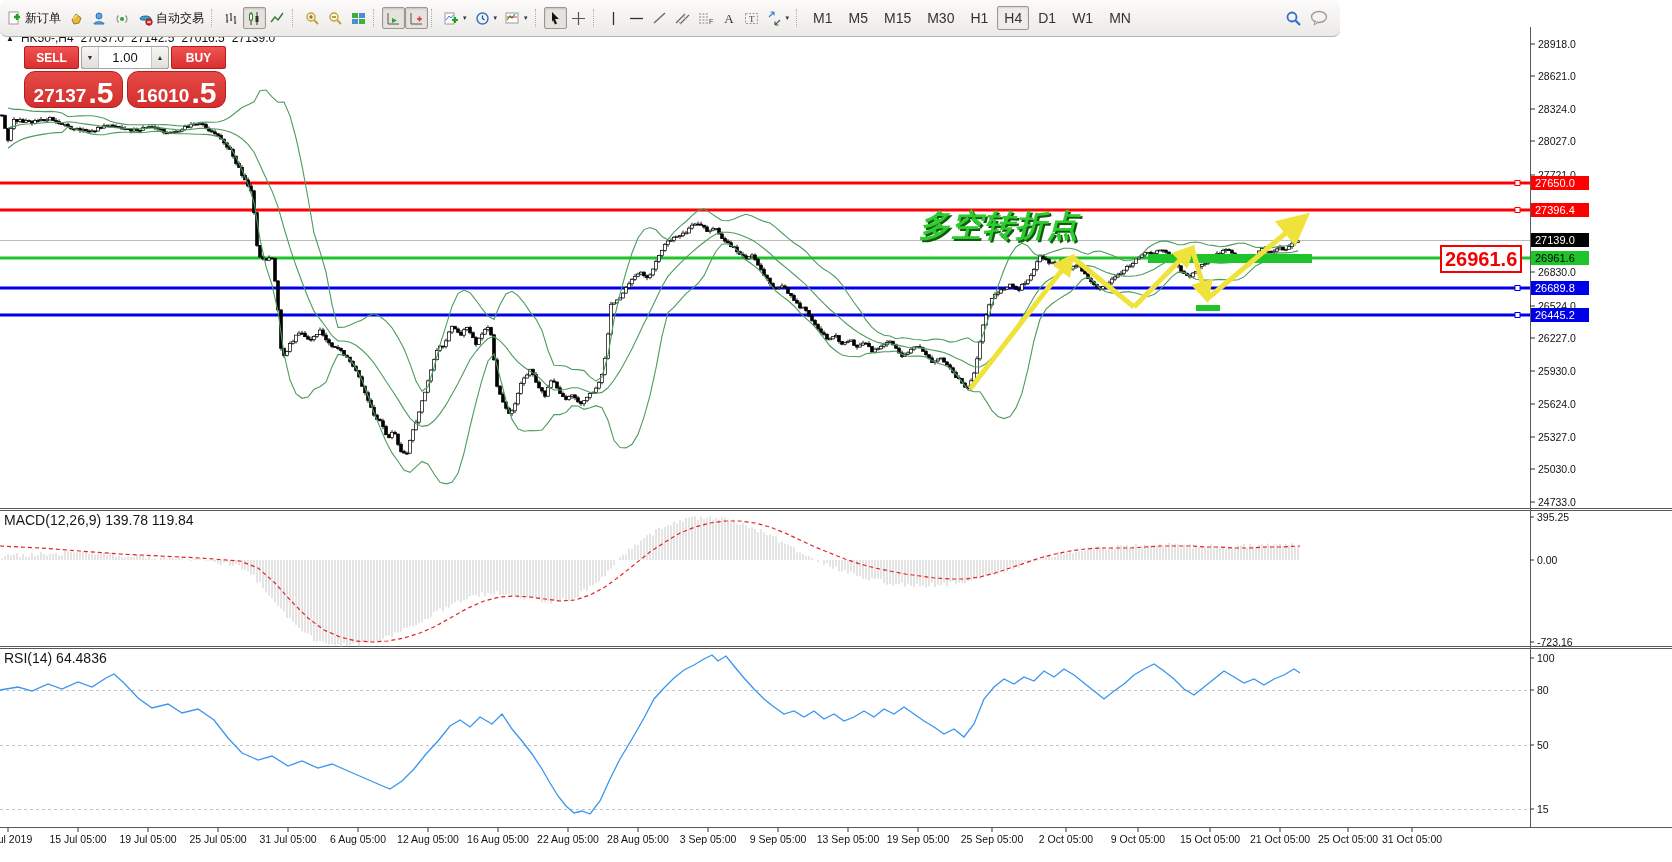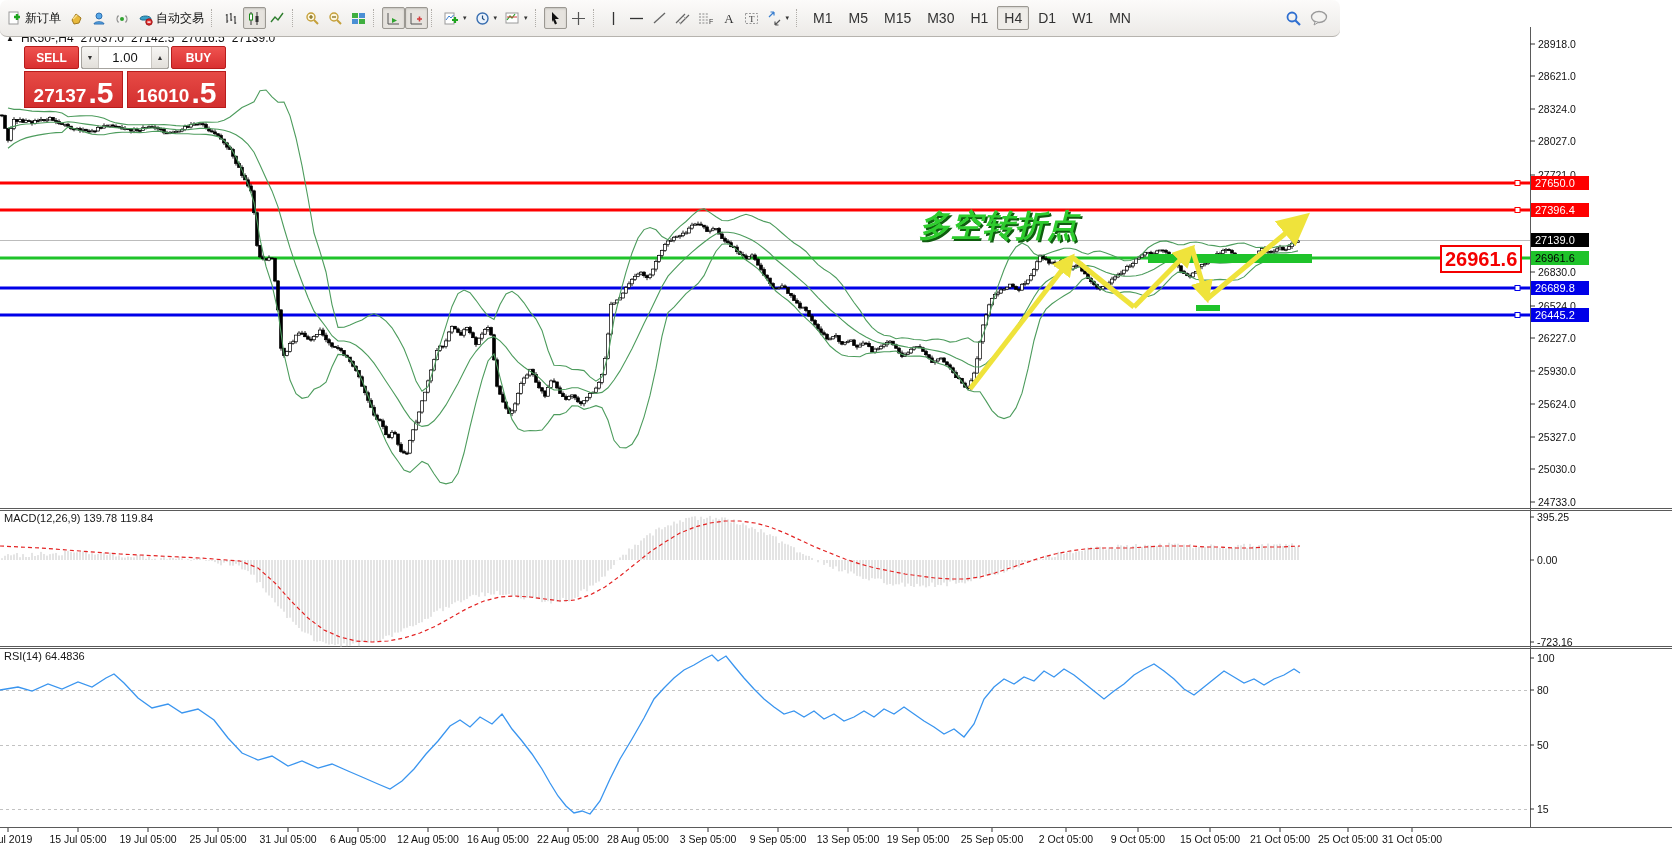--- a/index.html
+++ b/index.html
@@ -30,25 +30,25 @@
   .ock-top{display:flex;height:23px;gap:2px;}
   .ock-sell,.ock-buy{width:55px;background:linear-gradient(#ef5350,#d93030);border:1px solid #b71c1c;
     border-radius:2px;color:#fff;font-size:12px;font-weight:bold;font-family:"Liberation Sans",sans-serif;}
   .ock-vol{flex:1;display:flex;border:1px solid #a6a39e;background:#000000;border-radius:2px;overflow:hidden;}
   .vol-btn{width:17px;border:none;background:linear-gradient(#f7f6f4,#e2dfda);border-left:1px solid #c9c6c1;
     border-right:1px solid #c9c6c1;font-size:7px;color:#333;padding:0;}
   .vol-in{flex:1;border:none;outline:none;text-align:center;font-size:13px;color:#111;
     font-family:"Liberation Sans",sans-serif;width:40px;}
   .ock-prices{display:flex;margin-top:2px;gap:4px;}
   .ock-price{flex:1;height:33px;background:linear-gradient(#e64a45,#d32f2f);border:1px solid #b71c1c;
-    color:#fff;display:flex;align-items:flex-end;justify-content:center;padding-bottom:2px;border-radius:0;}
+    color:#fff;display:flex;align-items:flex-end;justify-content:center;padding-bottom:2px;border-radius:11px;}
   .ock-price .main{font-size:19px;font-weight:bold;line-height:1;}
   .ock-price .frac{font-size:30px;font-weight:bold;line-height:.8;margin-left:2px;}
   
-  .pane-label{position:absolute;z-index:20;font-size:11px;color:#161616;}
+  .pane-label{position:absolute;z-index:20;font-size:14px;color:#161616;}
   
   .cn-note{position:absolute;left:919px;top:205px;z-index:22;font-size:31px;font-weight:bold;color:#2ecc2e;
     text-shadow:2px 2px 0 #0f5c0f;white-space:nowrap;letter-spacing:1px;font-style:italic;}
   .price-tag{position:absolute;left:1440px;top:245px;z-index:22;border:2px solid #f40000;color:#f40000;
     background:#fff;font-size:20px;font-weight:bold;padding:0 3px;line-height:24px;}
   .icon-svg{display:block;}
 </style>
 </head>
 <body>
 

